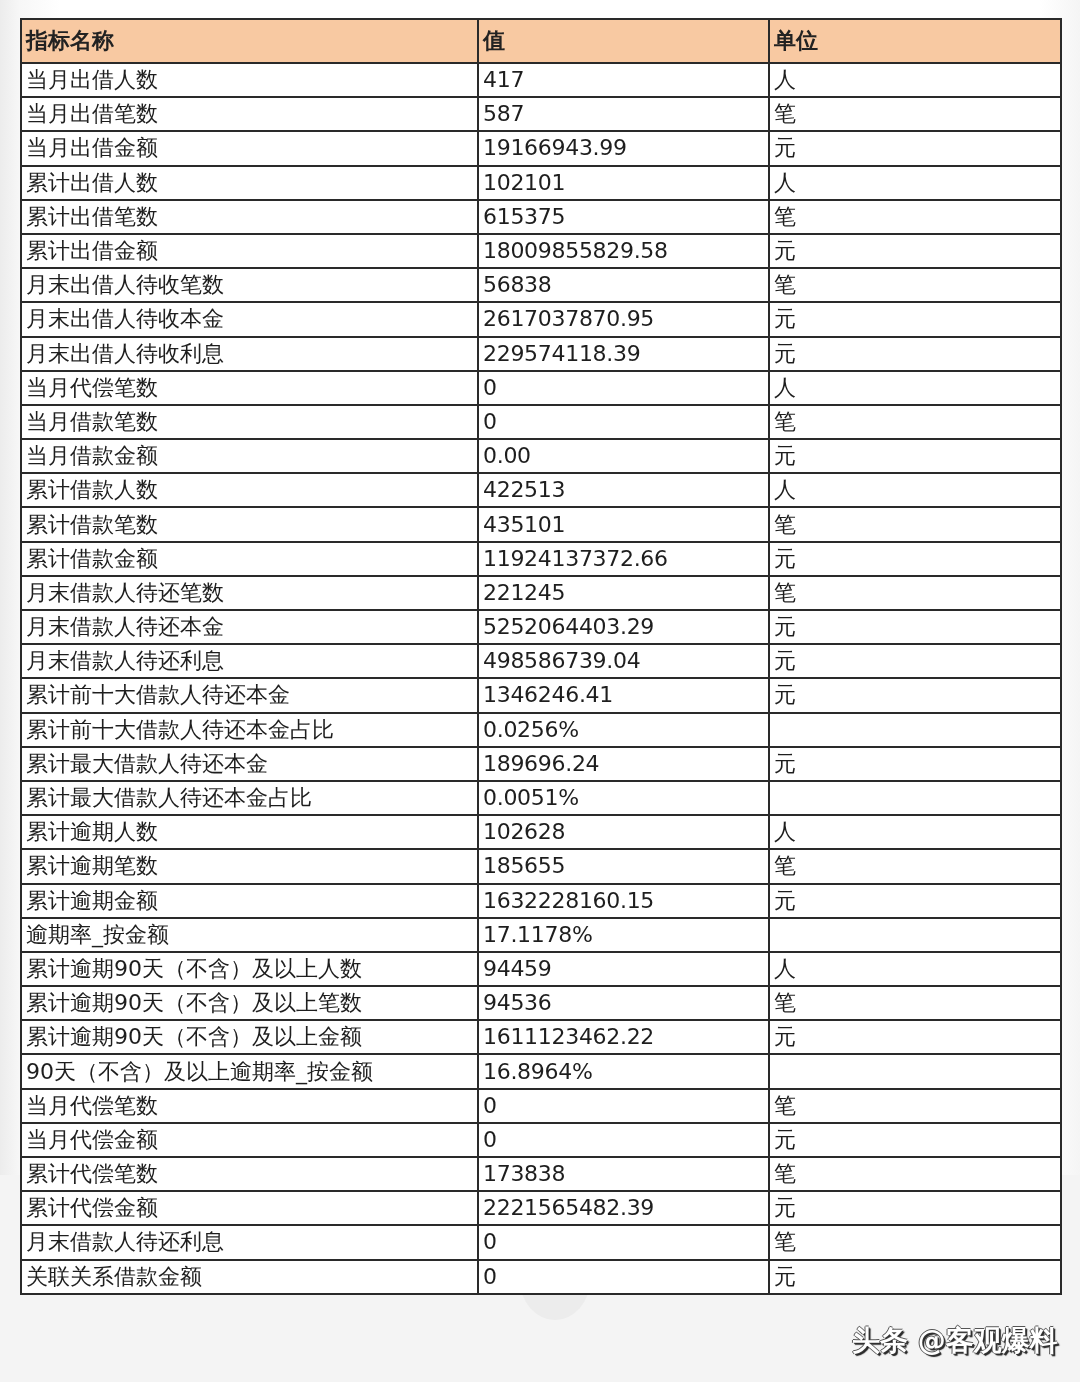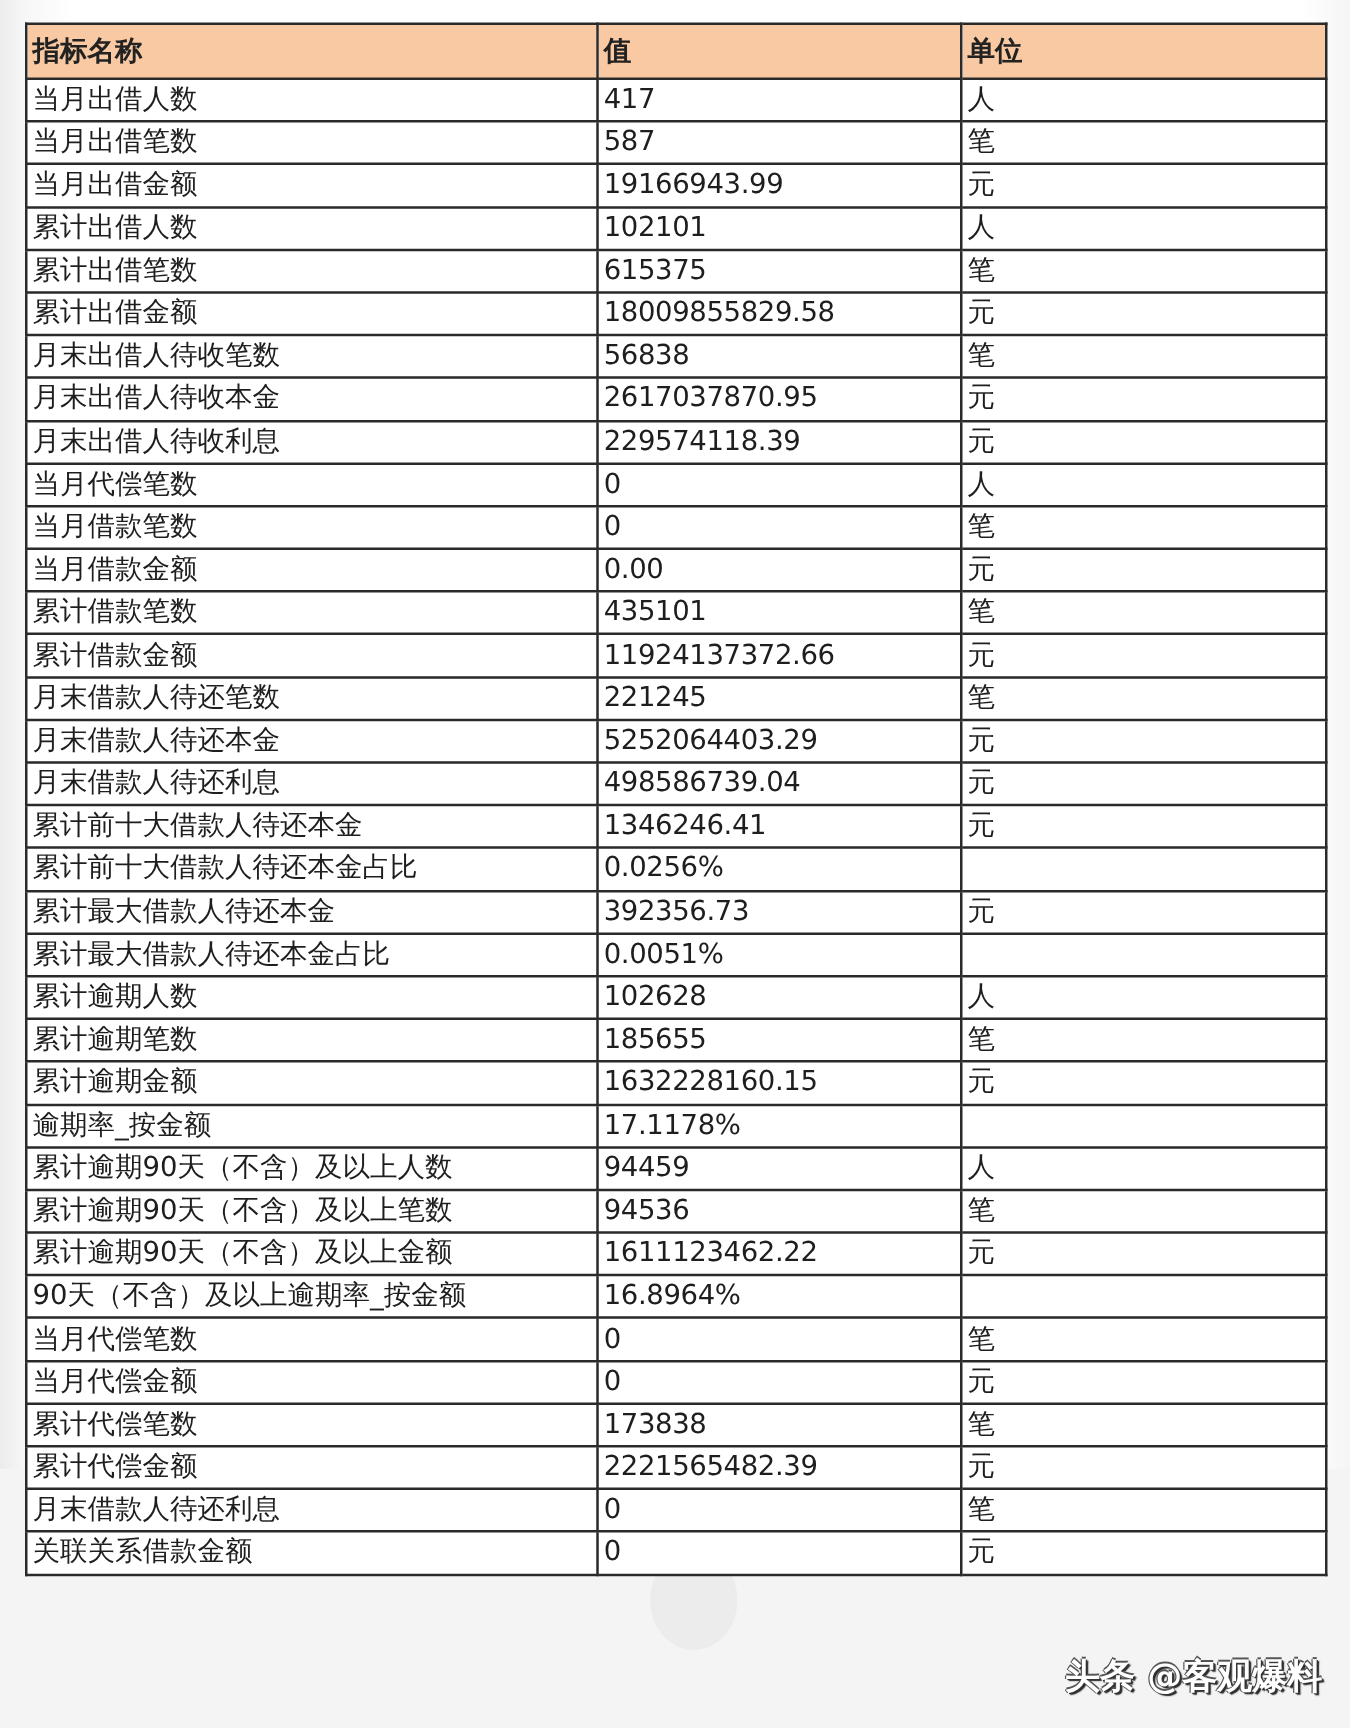--- a/index.html
+++ b/index.html
@@ -172,20 +172,25 @@
           <td>当月借款笔数</td>
           <td class="val">0</td>
           <td>笔</td>
         </tr>
         <tr>
           <td>当月借款金额</td>
           <td class="val">0.00</td>
           <td>元</td>
         </tr>
         <tr>
+          <td>累计借款人数</td>
+          <td class="val">422513</td>
+          <td>人</td>
+        </tr>
+        <tr>
           <td>累计借款笔数</td>
           <td class="val">435101</td>
           <td>笔</td>
         </tr>
         <tr>
           <td>累计借款金额</td>
           <td class="val">11924137372.66</td>
           <td>元</td>
         </tr>
         <tr>
@@ -208,21 +213,21 @@
           <td class="val">1346246.41</td>
           <td>元</td>
         </tr>
         <tr>
           <td>累计前十大借款人待还本金占比</td>
           <td class="val">0.0256%</td>
           <td></td>
         </tr>
         <tr>
           <td>累计最大借款人待还本金</td>
-          <td class="val">392356.73</td>
+          <td class="val">189696.24</td>
           <td>元</td>
         </tr>
         <tr>
           <td>累计最大借款人待还本金占比</td>
           <td class="val">0.0051%</td>
           <td></td>
         </tr>
         <tr>
           <td>累计逾期人数</td>
           <td class="val">102628</td>

